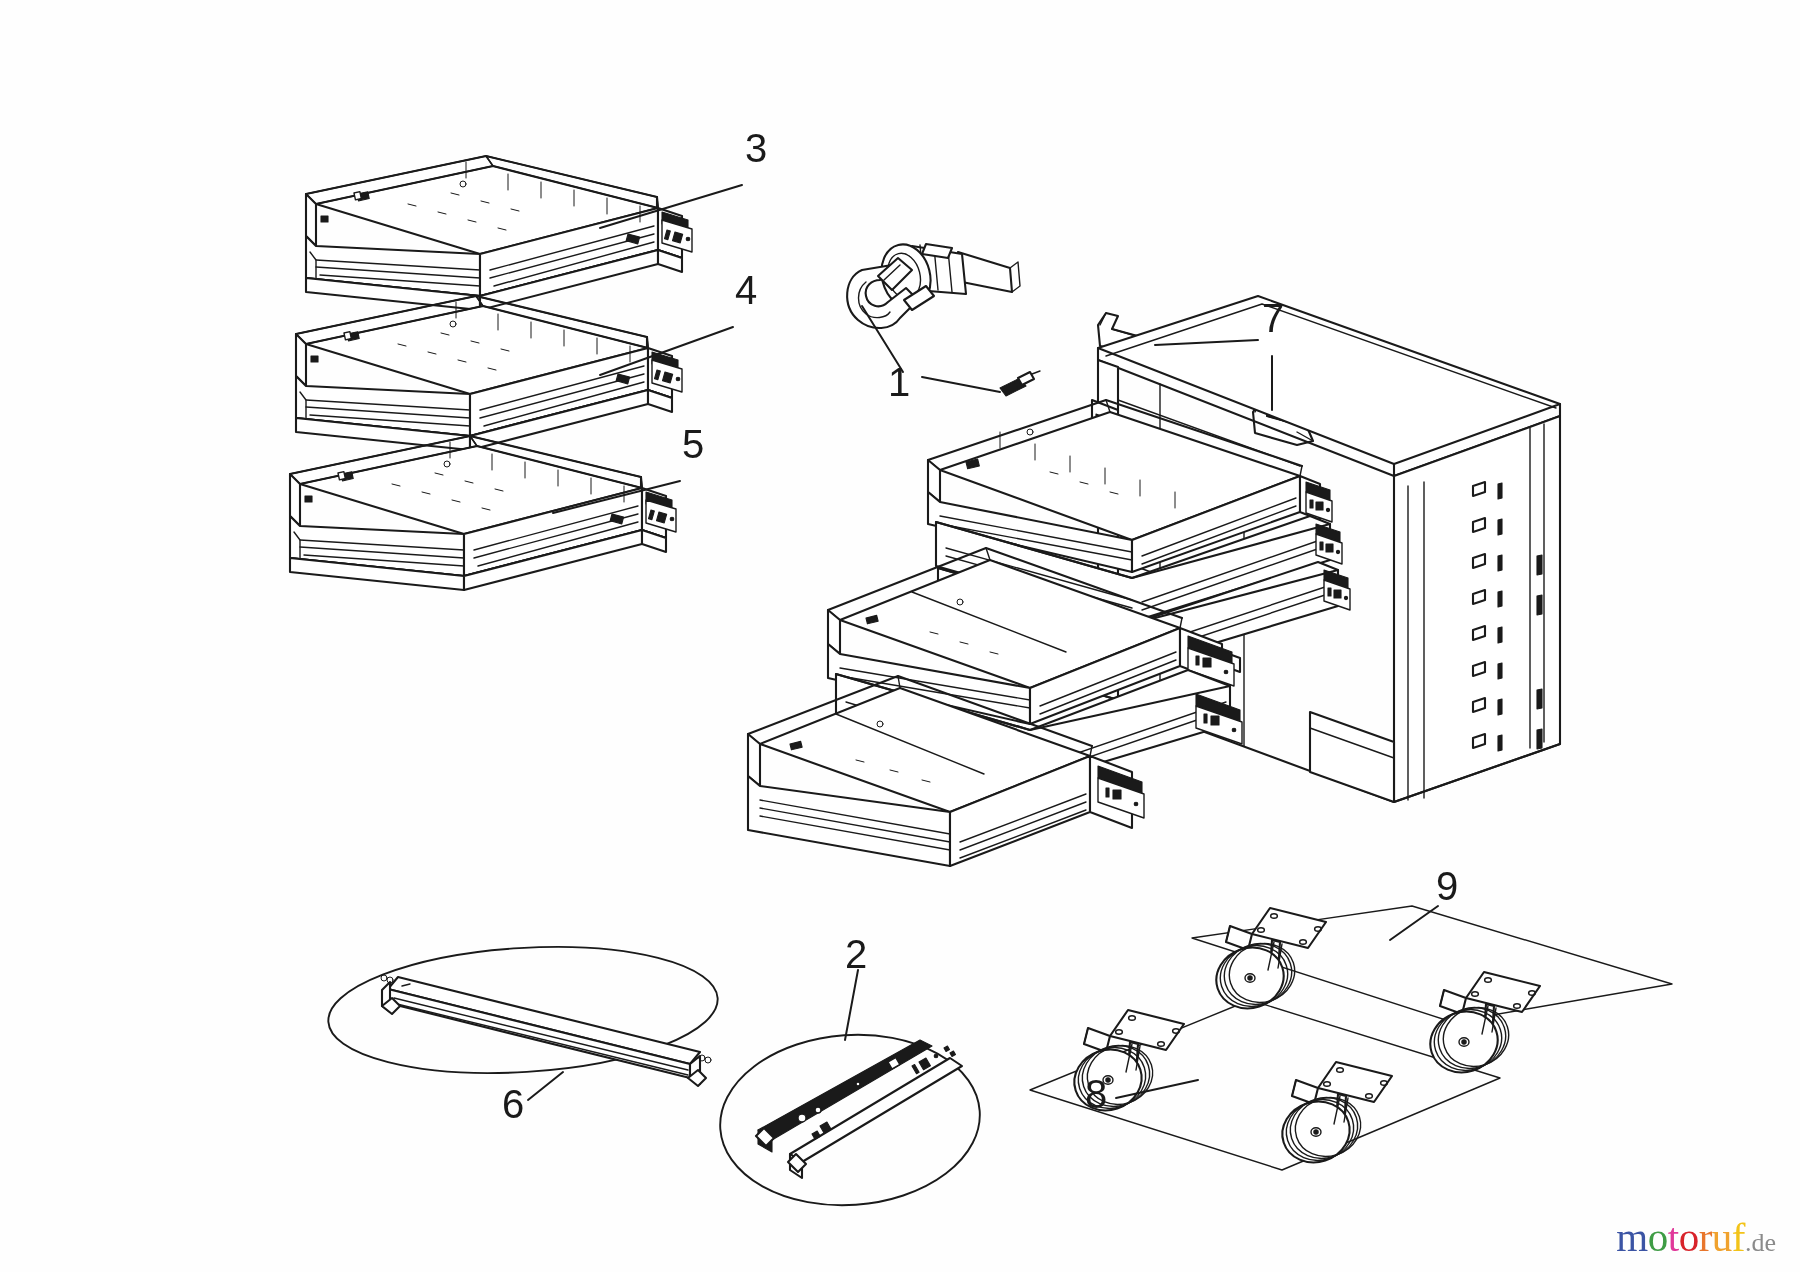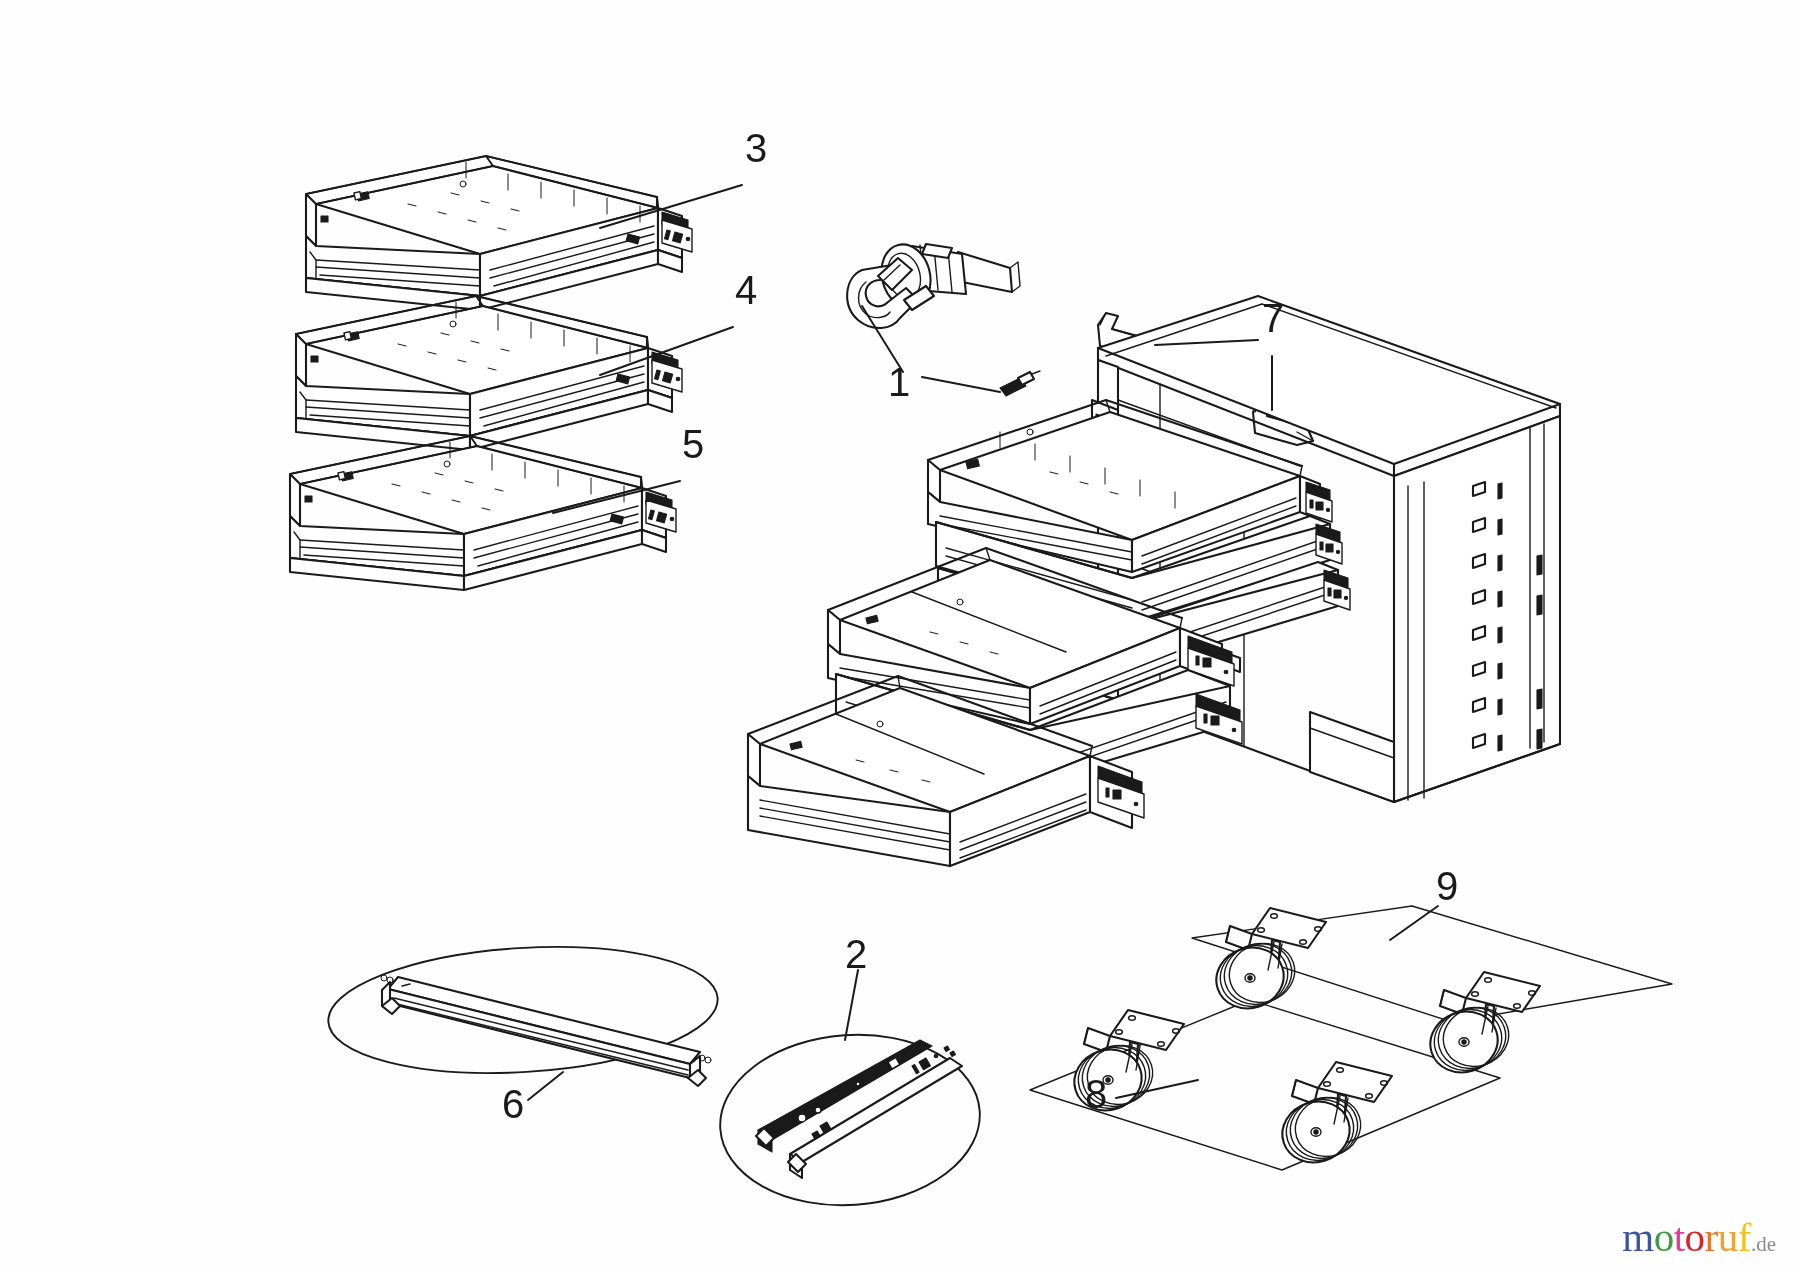--- a/index.html
+++ b/index.html
@@ -43,21 +43,21 @@
     bottom: 14px;
     font-family: "Liberation Serif", serif;
     font-size: 41px;
     line-height: 1;
     letter-spacing: -0.5px;
     white-space: nowrap;
     user-select: none;
   }
   #watermark .l { display: inline-block; }
   #watermark .suffix {
-    font-size: 21px;
+    font-size: 26px;
     color: #8a8a8a;
     letter-spacing: 0;
   }
 </style>
 </head>
 <body>
 
 <div id="stage">
 
   <svg id="diagram-svg" viewBox="0 0 1800 1272" xmlns="http://www.w3.org/2000/svg">

